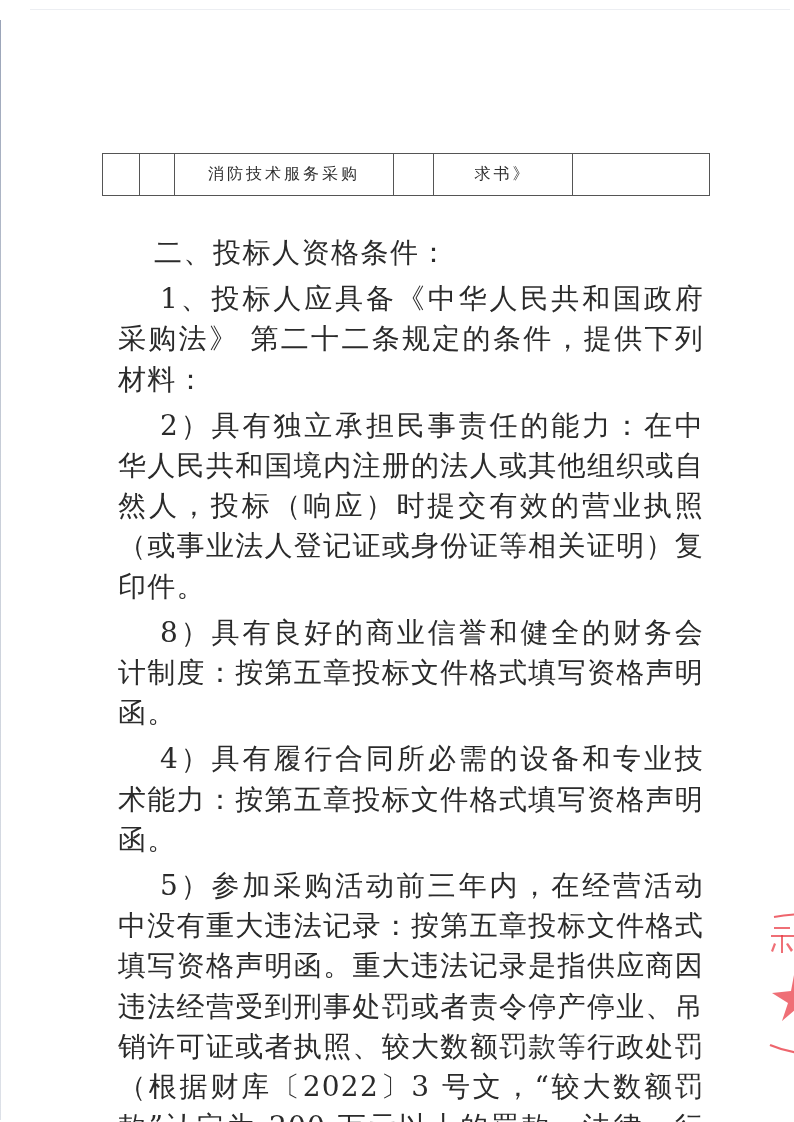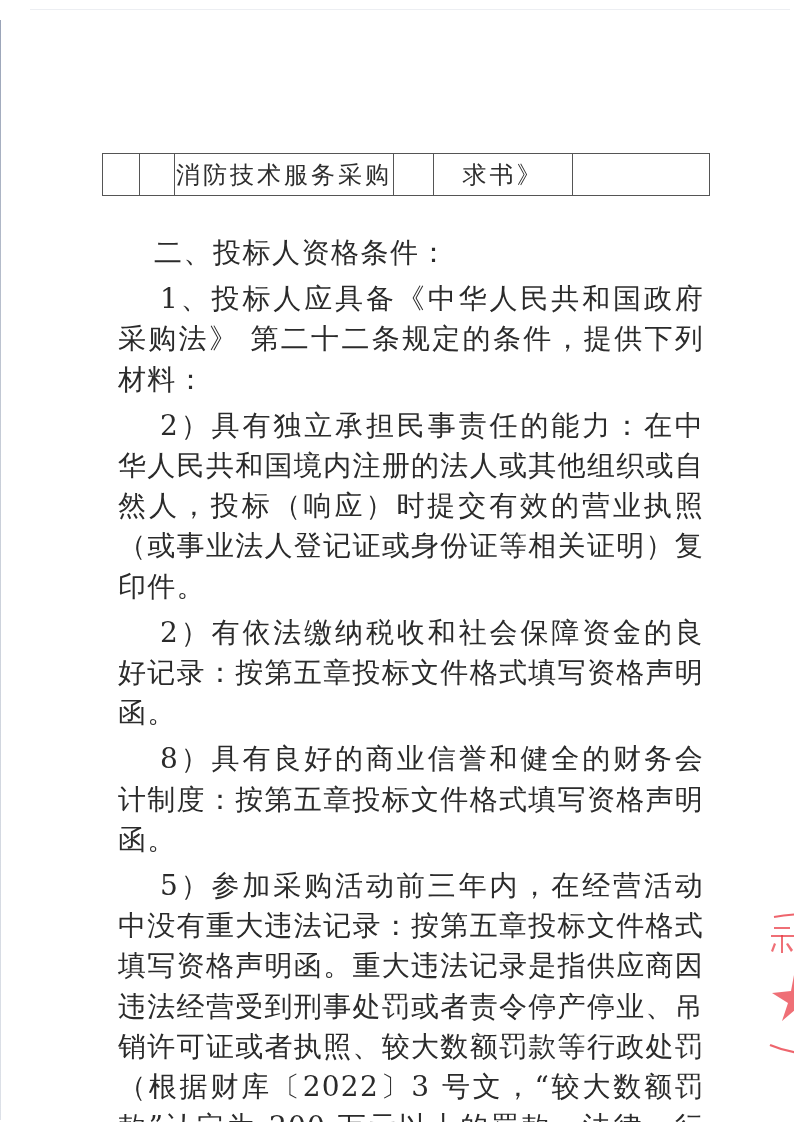--- a/index.html
+++ b/index.html
@@ -37,21 +37,21 @@
     left: 102px;
     top: 153px;
     width: 607px;
     height: 43px;
     border-collapse: collapse;
     table-layout: fixed;
   }
   .proc-table td {
     border: 1.3px solid #555;
     padding: 0;
-    font-size: 24px;
+    font-size: 16px;
     letter-spacing: 3px;
     text-align: center;
     vertical-align: middle;
     color: #2e2e2e;
     white-space: nowrap;
   }
   
   .content {
     position: absolute;
     left: 112px;
@@ -106,22 +106,22 @@
     <td>求书》</td>
     <td></td>
   </tr>
 </tbody>
   </table>
 
 <div class="content">
   <p class="heading">二、投标人资格条件：</p>
   <p class="para">1、投标人应具备《中华人民共和国政府采购法》 第二十二条规定的条件，提供下列材料：</p>
   <p class="para">2）具有独立承担民事责任的能力：在中华人民共和国境内注册的法人或其他组织或自然人，投标（响应）时提交有效的营业执照（或事业法人登记证或身份证等相关证明）复印件。</p>
-  <p class="para">2）有依法缴纳税收和社会保障资金的良好记录：按第五章投标文件格式填写资格声明函。</p>
   <p class="para">8）具有良好的商业信誉和健全的财务会计制度：按第五章投标文件格式填写资格声明函。</p>
+  <p class="para">4）具有履行合同所必需的设备和专业技术能力：按第五章投标文件格式填写资格声明函。</p>
   <p class="para">5）参加采购活动前三年内，在经营活动中没有重大违法记录：按第五章投标文件格式填写资格声明函。重大违法记录是指供应商因违法经营受到刑事处罚或者责令停产停业、吊销许可证或者执照、较大数额罚款等行政处罚（根据财库〔2022〕3 号文，“较大数额罚款”认定为 200 万元以上的罚款，法律、行政法规以及国务院有关部门明确规定相关领域“较大数额罚款”标准高于 200 万元的，从其规定）。</p>
 </div>
 
 <svg class="seal" viewBox="0 0 60 170" xmlns="http://www.w3.org/2000/svg">
   <g fill="none" stroke="#e8323c" stroke-opacity="0.75">
     <path d="M14 22 Q 26 20 40 19" stroke-width="2.2"></path>
     <path d="M10 150 Q 24 156 40 158" stroke-width="2.2"></path>
   </g>
   <g fill="#e8323c" fill-opacity="0.7">
 

